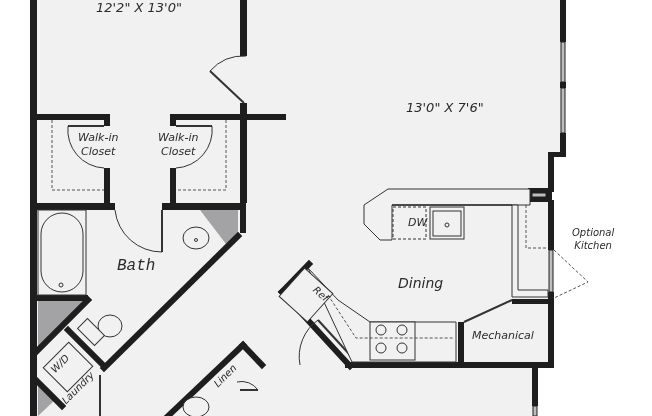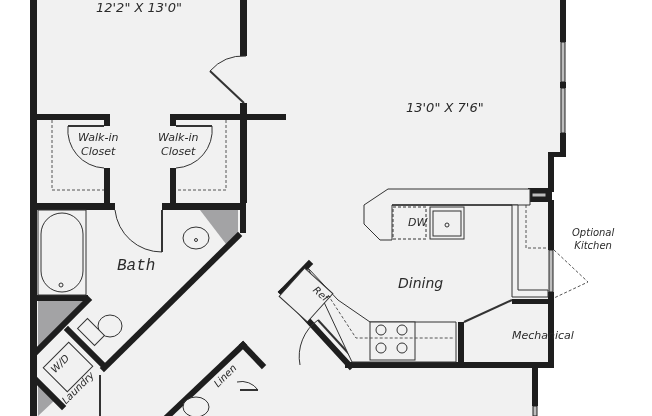--- a/index.html
+++ b/index.html
@@ -150,21 +150,21 @@
   <span>Walk-in</span>
   <span>Closet</span>
 </div>
 <div class="lbl" style="left:158px;top:131px;font-size:11px;">
   <span>Walk-in</span>
   <span>Closet</span>
 </div>
 
 <div class="lbl" style="left:117px;top:256px;font-size:16px;font-family:Liberation Mono, monospace;">Bath</div>
 <div class="lbl" style="left:398px;top:275px;font-size:14px;">Dining</div>
-<div class="lbl" style="left:472px;top:329px;font-size:11px;margin-left:40px;">Mechanical</div>
+<div class="lbl" style="left:472px;top:329px;font-size:11px;">Mechanical</div>
 
 <div class="lbl" style="left:572px;top:227px;font-size:10px;">
   <span>Optional</span>
   <span>Kitchen</span>
 </div>
 
 <div class="lbl" style="left:400px;top:216px;font-size:11px;margin-left:8px;">DW</div>
 <div class="lbl" style="left:312px;top:288px;font-size:10px;transform:rotate(42deg);">Ref</div>
 <div class="lbl" style="left:50px;top:358px;font-size:10px;transform:rotate(-45deg);">W/D</div>
 <div class="lbl" style="left:58px;top:382px;font-size:10px;transform:rotate(-45deg);">Laundry</div>

